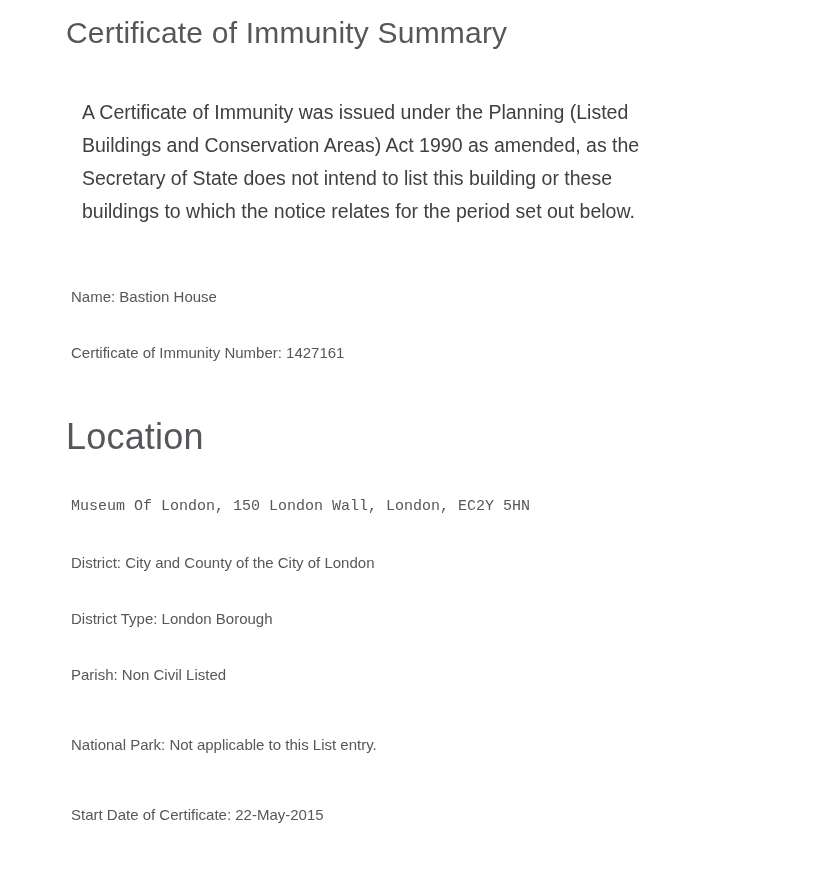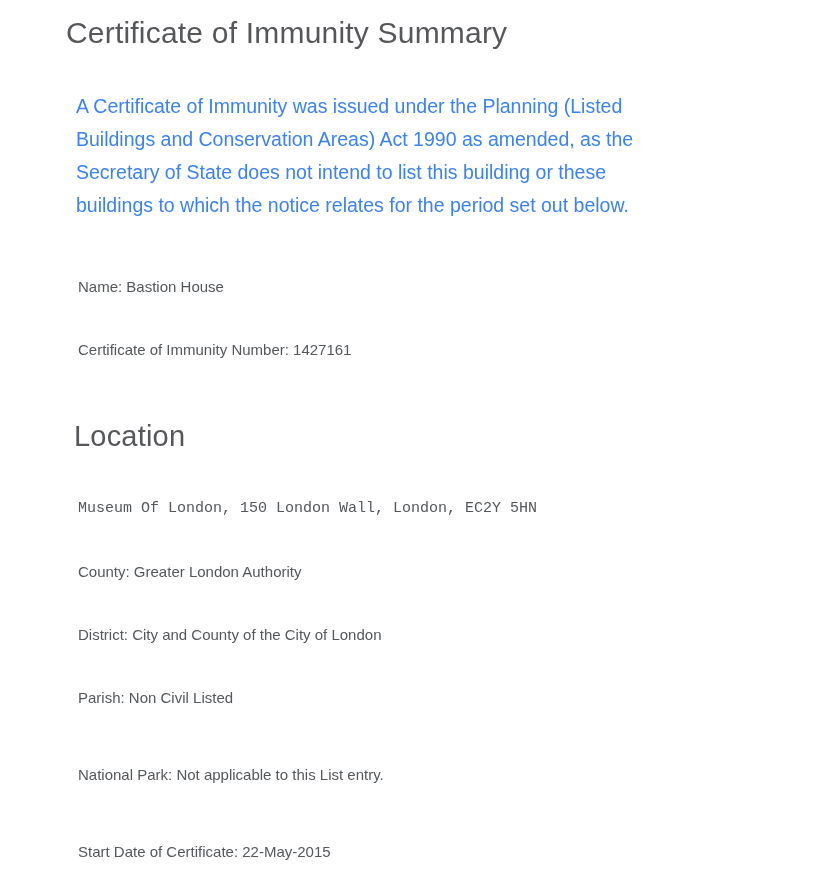--- a/index.html
+++ b/index.html
@@ -22,42 +22,42 @@
   h1.doc-title {
     font-size: 30px;
     font-weight: 400;
     color: #55575a;
     margin: 0;
     padding-top: 14px;
     line-height: 1.25;
     letter-spacing: 0.2px;
   }
   h2.section-title {
-    font-size: 29px;
+    font-size: 36px;
     font-weight: 400;
     color: #55575a;
-    margin: 8px;
+    margin: 0;
     padding-top: 44px;
     line-height: 1.25;
     letter-spacing: 0.2px;
   }
   p.intro {
     font-size: 19.5px;
     line-height: 33px;
-    color: #3b82f6;
-    margin: 10px;
+    color: #404040;
+    margin: 16px;
     padding-top: 28px;
     max-width: 690px;
     font-weight: 400;
   }
   p.field {
     font-size: 15px;
     line-height: 25px;
     color: #54585c;
-    margin: 12px;
+    margin: 5px;
     padding-top: 26px;
     max-width: 700px;
     font-weight: 400;
   }
   p.field.gap-lg {
     padding-top: 40px;
   }
   p.field.first-loc {
     padding-top: 30px;
     font-family: Liberation Mono, monospace;
@@ -74,24 +74,24 @@
 
   <p class="field gap-lg">Name: Bastion House</p>
 
   <p class="field">Certificate of Immunity Number: 1427161</p>
 
   <h2 class="section-title">Location</h2>
 
   <p class="field first-loc">Museum Of London, 150 London Wall, London, EC2Y 5HN</p>
 
 
-  <p class="field">County: Greater London Authority</p>
 
   <p class="field">District: City and County of the City of London</p>
 
+  <p class="field">District Type: London Borough</p>
 
   <p class="field">Parish: Non Civil Listed</p>
 
   <p class="field gap-lg">National Park: Not applicable to this List entry.</p>
 
   <p class="field gap-lg">Start Date of Certificate: 22-May-2015</p>
 
 </div>
 
 </body></html>

